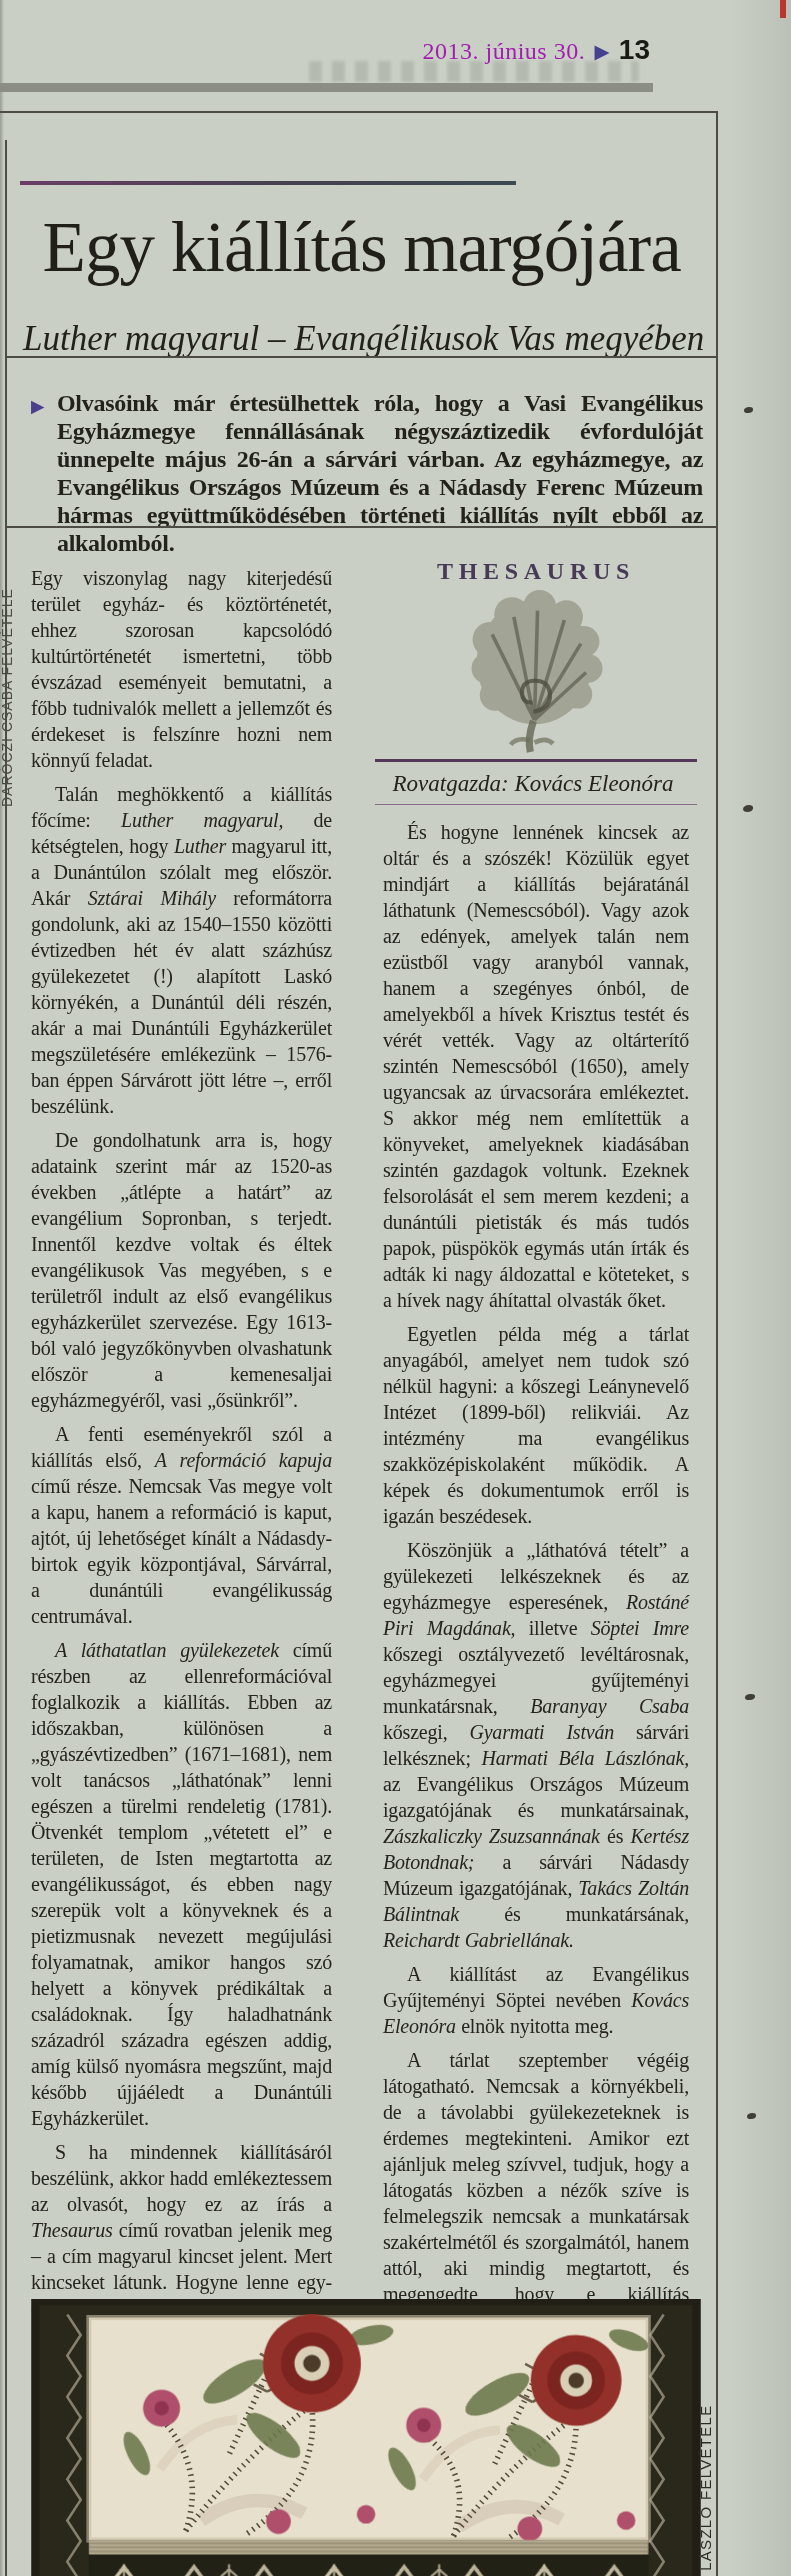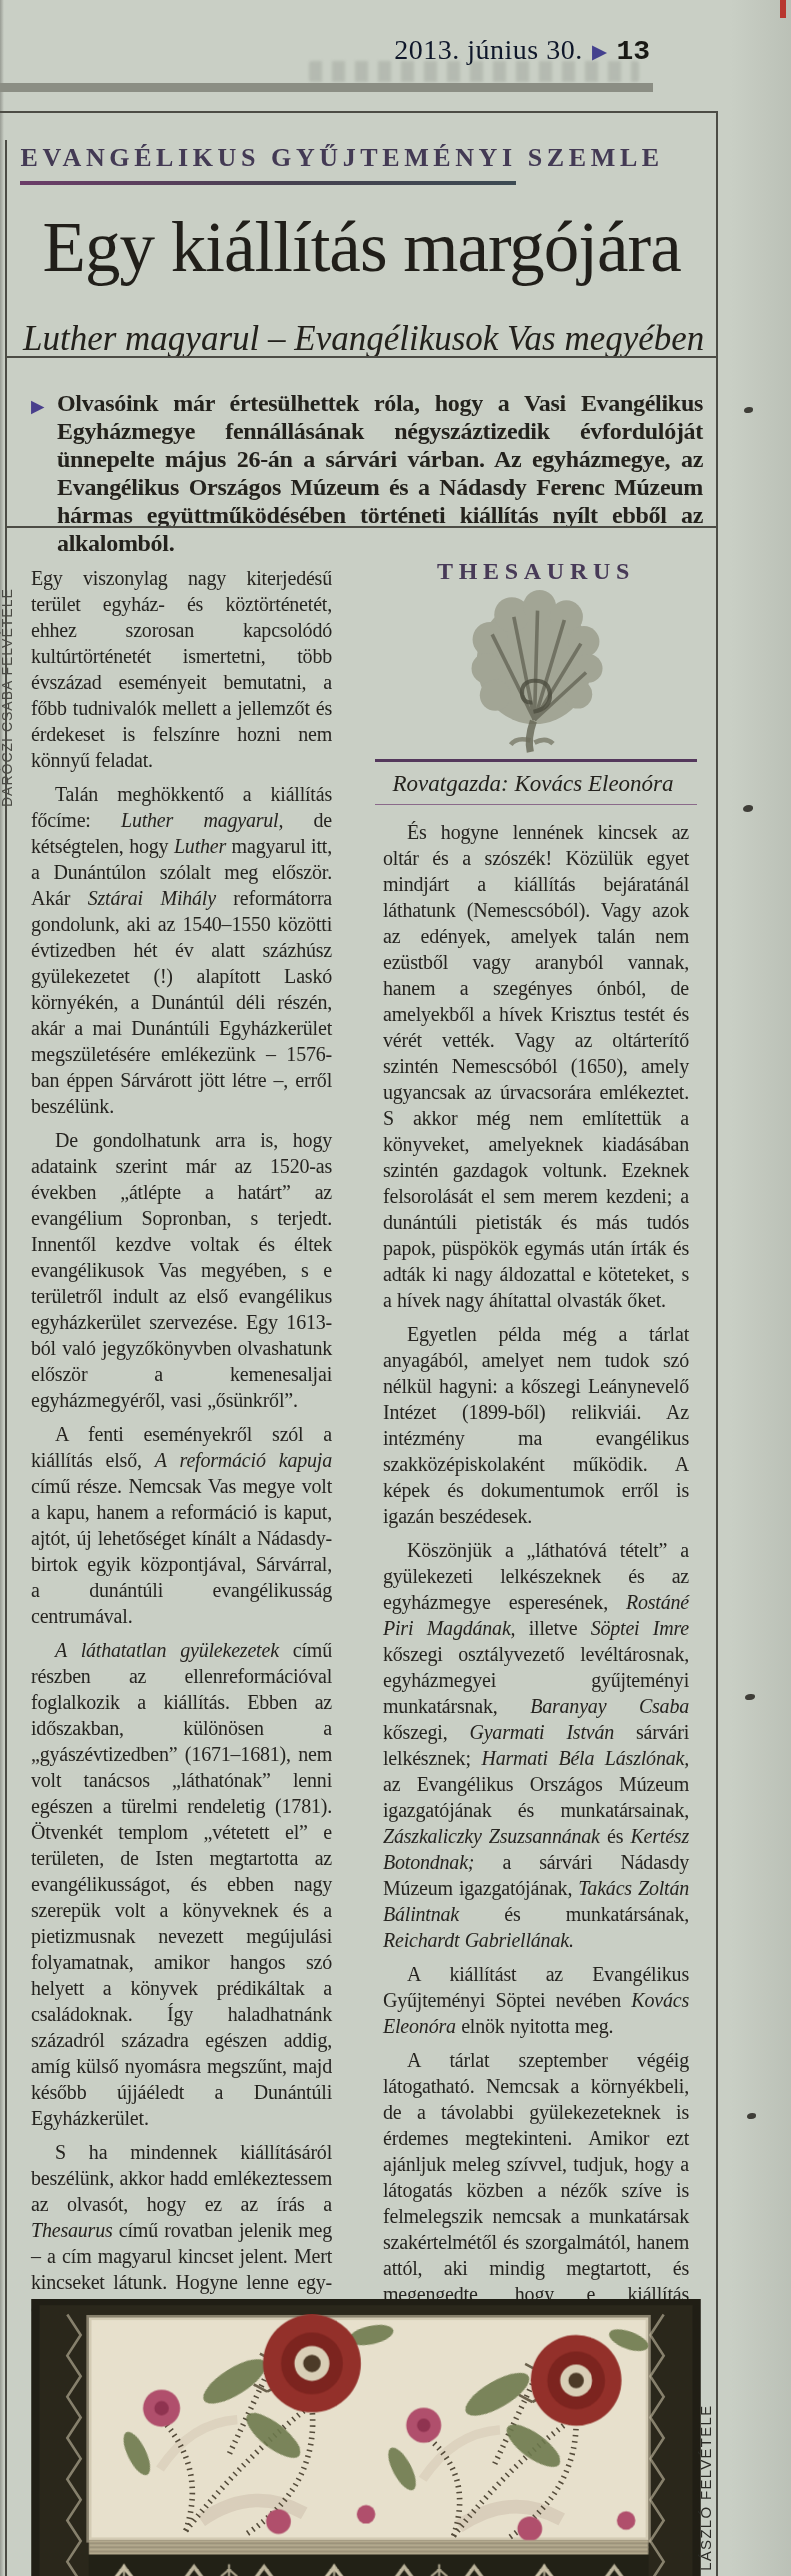--- a/index.html
+++ b/index.html
@@ -14,23 +14,23 @@
   .fold-right{position:absolute;right:0;top:0;width:62px;height:100%;
     background:linear-gradient(270deg, rgba(160,165,155,.35), rgba(160,165,155,0));}
   .bleed-ghost{position:absolute;left:309px;top:61px;width:330px;height:20.6px;
     background:repeating-linear-gradient(90deg, rgba(90,95,88,.18) 0 13.4px, rgba(90,95,88,0) 13.4px 23px);
     filter:blur(1.5px);border-radius:3.1px;}
   
   .gray-bar{position:absolute;left:0;top:83px;width:653px;height:8.8px;background:#8b8e84;}
   .top-rule{position:absolute;left:0;top:111px;width:718px;height:2.1px;background:#4c4c45;}
   .dateline{position:absolute;left:289px;top:34px;width:361px;
     display:flex;align-items:baseline;justify-content:flex-end;gap:9.3px;}
-  .date-text{font-size:28px;color:#0f172a;letter-spacing:0.5px;margin-left:20px;}
+  .date-text{font-size:24px;color:#a21caf;letter-spacing:0.5px;margin-left:20px;}
   .date-arrow{font-size:19.6px;color:#44418e;transform:translateY(-1px);}
-  .page-number{font-size:28px;font-weight:bold;color:#191915;font-family:Liberation Mono, monospace;}
+  .page-number{font-size:28px;font-weight:bold;color:#191915;font-family:Liberation Sans, sans-serif;}
   .corner-tick{position:absolute;left:780px;top:0;width:5.7px;height:17.5px;background:#b8372f;}
   
   .frame-left{position:absolute;left:5.2px;top:140px;width:1.5px;height:2569px;background:#4c4c45;}
   .frame-right{position:absolute;left:716px;top:111px;width:1.5px;height:2598px;background:#4c4c45;}
   
   .section-label{position:absolute;left:20.6px;top:143px;font-family:"Liberation Serif",serif;
     font-weight:bold;font-size:26px;letter-spacing:4.6px;color:#433a54;}
   .section-underline{position:absolute;left:19.6px;top:181px;width:496px;height:3.6px;
     background:linear-gradient(90deg,#6b3d68,#45414f 55%,#3c4a52);}
   .article-title{position:absolute;left:6.2px;top:208px;width:711px;text-align:center;
@@ -87,21 +87,20 @@
     <span class="date-arrow">▶</span>
     <span class="page-number">13</span>
   </div>
   <div class="corner-tick"></div>
   <div class="gray-bar"></div>
   <div class="top-rule"></div>
 
   <div class="frame-left"></div>
   <div class="frame-right"></div>
 
-  <div class="section-label">EVANGÉLIKUS GYŰJTEMÉNYI SZEMLE</div>
   <div class="section-underline"></div>
   <h1 class="article-title" style="margin:0;font-weight:normal;">Egy kiállítás margójára</h1>
   <div class="article-subtitle">Luther magyarul – Evangélikusok Vas megyében</div>
 
   <div class="rule-lead-top"></div>
   <span class="lead-arrow">▶</span>
   <div class="lead">Olvasóink már értesülhettek róla, hogy a Vasi Evangélikus Egyházmegye fennállásának négyszáztizedik évfordulóját ünnepelte május 26-án a sárvári várban. Az egyházmegye, az Evangélikus Országos Múzeum és a Nádasdy Ferenc Múzeum hármas együttműködésében történeti kiállítás nyílt ebből az alkalomból.</div>
   <div class="rule-lead-bottom"></div>
 
   <div id="col1" class="col">

